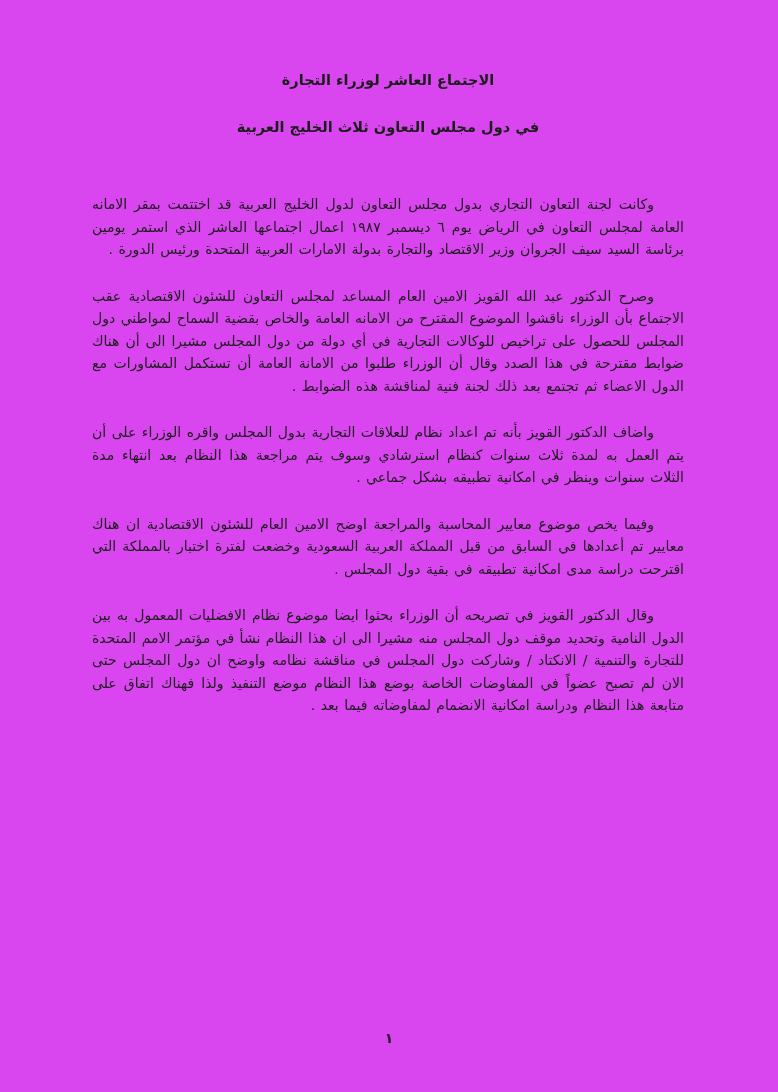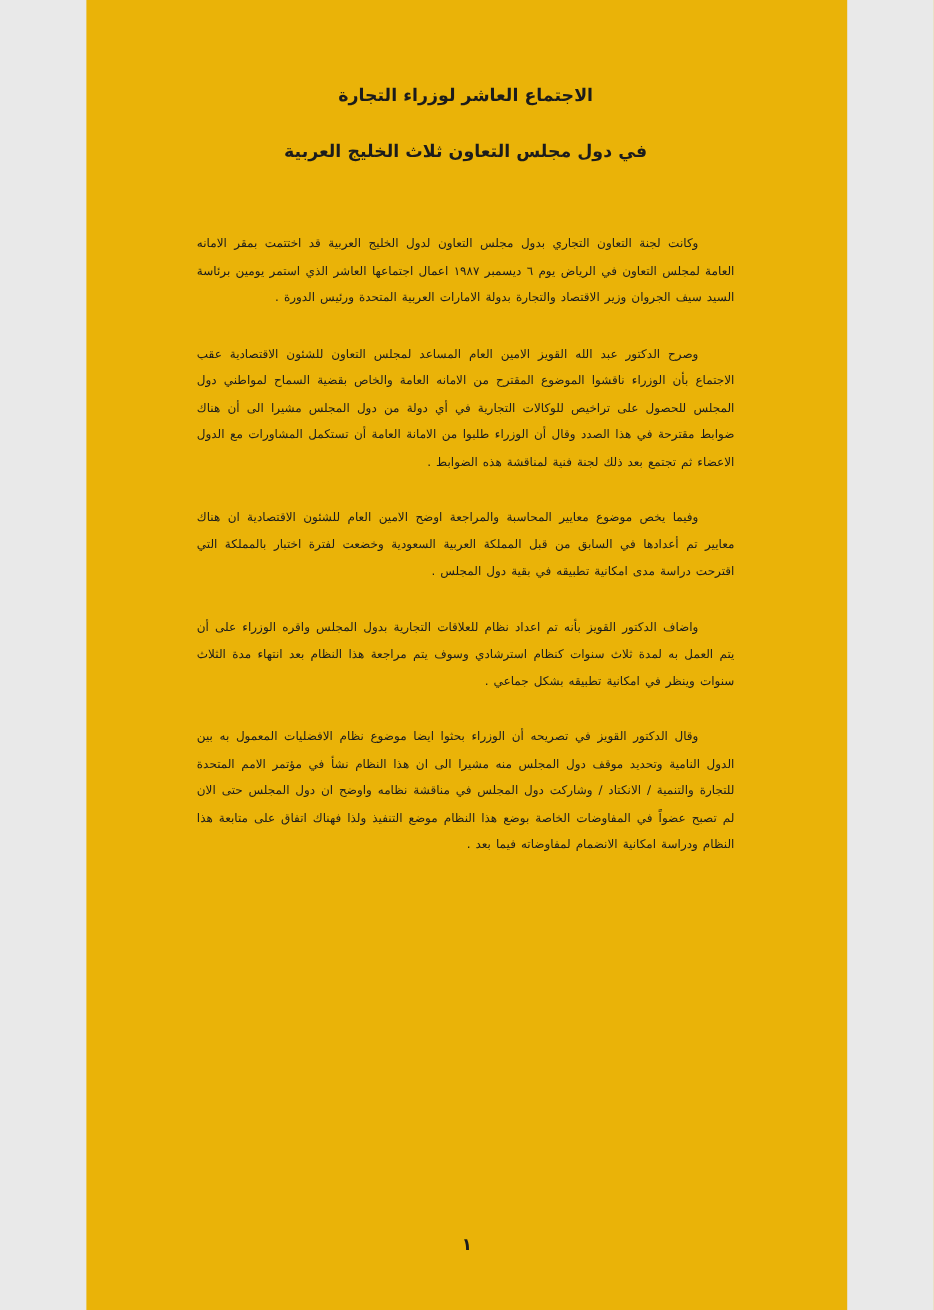--- a/index.html
+++ b/index.html
@@ -2,24 +2,24 @@
 <html lang="ar" dir="rtl"><head>
 <meta charset="utf-8">
 <style>
   html, body {
     margin: 0;
     padding: 0;
     background: #e9e9e9;
   }
   .page {
     position: relative;
-    width: 634px;
+    width: 778px;
     height: 1092px;
     margin: 0 auto;
-    background: #eab308;
+    background: #d946ef;
     color: #1c1c1c;
     font-family: "DejaVu Sans", sans-serif;
     overflow: hidden;
     box-sizing: border-box;
   }
   .content {
     position: absolute;
     top: 0;
     right: 0;
     left: 0;
@@ -38,21 +38,21 @@
     line-height: 16px;
   }
   .title-line:last-child {
     margin-bottom: 0;
   }
   .body-block {
     direction: rtl;
     text-align: justify;
   }
   .paragraph {
-    font-size: 10px;
+    font-size: 14px;
     line-height: 22.5px;
     text-indent: 30px;
     margin: 0 0 24px 0;
     word-spacing: 1px;
   }
   .page-number {
     position: absolute;
     bottom: 46px;
     left: 0;
     right: 0;
@@ -69,21 +69,21 @@
   <div class="content">
 
     <div class="title-block">
       <div class="title-line">الاجتماع العاشر لوزراء التجارة</div>
       <div class="title-line">في دول مجلس التعاون ثلاث الخليج العربية</div>
     </div>
 
     <div class="body-block">
       <p class="paragraph">وكانت لجنة التعاون التجاري بدول مجلس التعاون لدول الخليج العربية قد اختتمت بمقر الامانه العامة لمجلس التعاون في الرياض يوم ٦ ديسمبر ١٩٨٧ اعمال اجتماعها العاشر الذي استمر يومين برئاسة السيد سيف الجروان وزير الاقتصاد والتجارة بدولة الامارات العربية المتحدة ورئيس الدورة .</p>
       <p class="paragraph">وصرح الدكتور عبد الله القويز الامين العام المساعد لمجلس التعاون للشئون الاقتصادية عقب الاجتماع بأن الوزراء ناقشوا الموضوع المقترح من الامانه العامة والخاص بقضية السماح لمواطني دول المجلس للحصول على تراخيص للوكالات التجارية في أي دولة من دول المجلس مشيرا الى أن هناك ضوابط مقترحة في هذا الصدد وقال أن الوزراء طلبوا من الامانة العامة أن تستكمل المشاورات مع الدول الاعضاء ثم تجتمع بعد ذلك لجنة فنية لمناقشة هذه الضوابط .</p>
+      <p class="paragraph">واضاف الدكتور القويز بأنه تم اعداد نظام للعلاقات التجارية بدول المجلس واقره الوزراء على أن يتم العمل به لمدة ثلاث سنوات كنظام استرشادي وسوف يتم مراجعة هذا النظام بعد انتهاء مدة الثلاث سنوات وينظر في امكانية تطبيقه بشكل جماعي .</p>
       <p class="paragraph">وفيما يخص موضوع معايير المحاسبة والمراجعة اوضح الامين العام للشئون الاقتصادية ان هناك معايير تم أعدادها في السابق من قبل المملكة العربية السعودية وخضعت لفترة اختبار بالمملكة التي اقترحت دراسة مدى امكانية تطبيقه في بقية دول المجلس .</p>
-      <p class="paragraph">واضاف الدكتور القويز بأنه تم اعداد نظام للعلاقات التجارية بدول المجلس واقره الوزراء على أن يتم العمل به لمدة ثلاث سنوات كنظام استرشادي وسوف يتم مراجعة هذا النظام بعد انتهاء مدة الثلاث سنوات وينظر في امكانية تطبيقه بشكل جماعي .</p>
       <p class="paragraph">وقال الدكتور القويز في تصريحه أن الوزراء بحثوا ايضا موضوع نظام الافضليات المعمول به بين الدول النامية وتحديد موقف دول المجلس منه مشيرا الى ان هذا النظام نشأ في مؤتمر الامم المتحدة للتجارة والتنمية / الانكتاد / وشاركت دول المجلس في مناقشة نظامه واوضح ان دول المجلس حتى الان لم تصبح عضواً في المفاوضات الخاصة بوضع هذا النظام موضع التنفيذ ولذا فهناك اتفاق على متابعة هذا النظام ودراسة امكانية الانضمام لمفاوضاته فيما بعد .</p>
     </div>
 
   </div>
 
   <div class="page-number">١</div>
 </div>
 
 </body></html>

